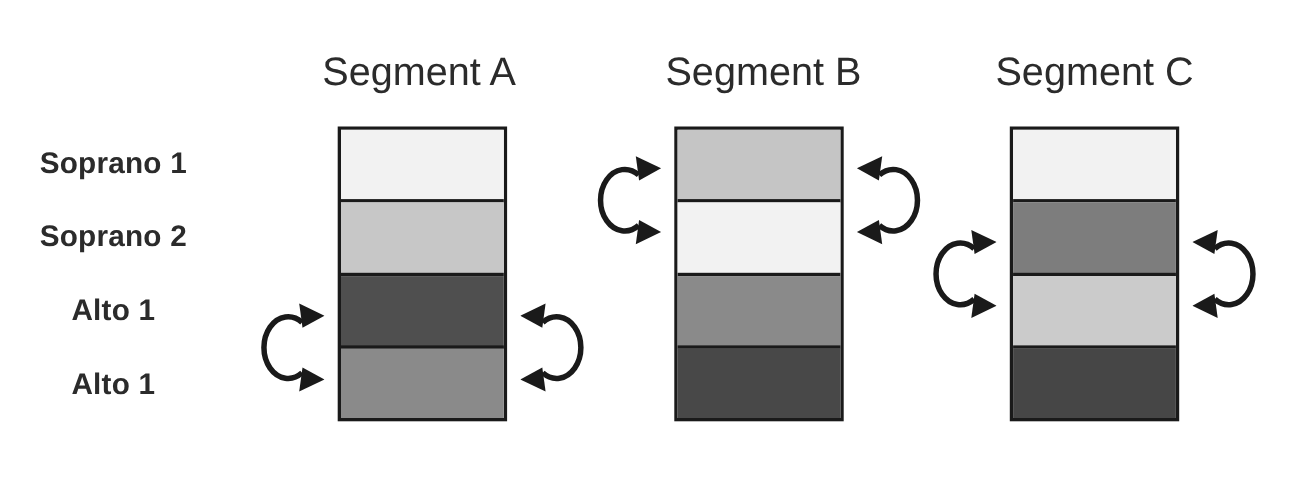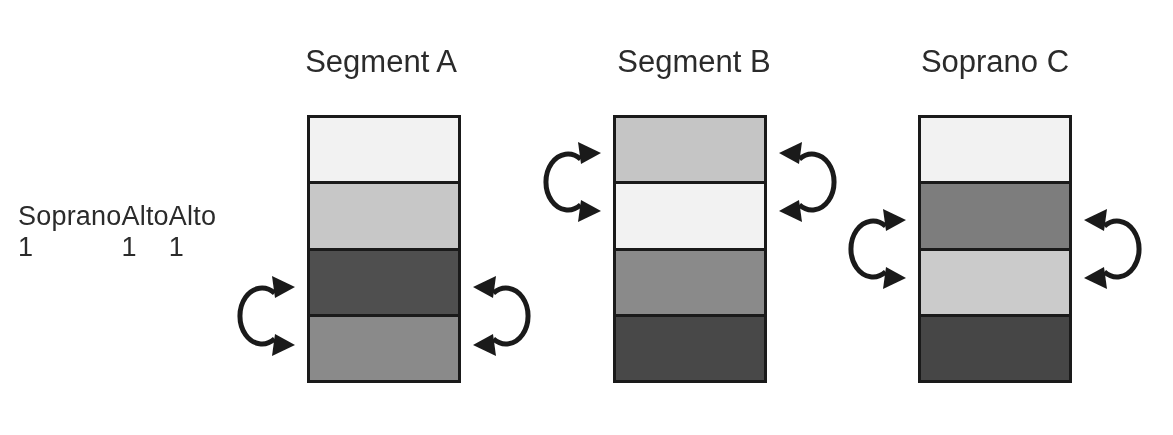--- a/index.html
+++ b/index.html
@@ -12,36 +12,36 @@
     background: #ffffff;
     position: relative;
     font-family: "Liberation Sans", sans-serif;
     color: var(--text-color);
     overflow: hidden;
   }
   .canvas { position: absolute; inset: 0; }
 
   
   .labels-col {
-    position: absolute; left: 18px; top: 98px;
+    position: absolute; left: 18px; top: 115px;
     width: 170px; height: 268px;
-    display: flex; 
+    display: flex; flex-direction: column; font-weight: bold;
   }
   .voice-label {
     flex: 1 1 0;
     display: flex; align-items: center; justify-content: center;
     font-size: 27px; letter-spacing: 0.2px;
     color: var(--text-color);
   }
 
   
   .segment-title {
     position: absolute; top: 44px;
     transform: translateX(-50%);
-    font-size: 31px; font-weight: 500; white-space: nowrap;
+    font-size: 36px; font-weight: 500; white-space: nowrap;
     color: var(--text-color);
   }
   .title-a { left: 381px; }
   .title-b { left: 694px; }
   .title-c { left: 995px; }
 
   
   .segment-box {
     position: absolute; top: 115px;
     width: 154px; height: 268px;
@@ -73,27 +73,28 @@
   .arrow-c-left  { left: 840px; top: 205px; }
   .arrow-c-right { left: 1084px; top: 205px; }
 </style>
 </head>
 <body style="background: rgb(255, 255, 255);">
 
 <div class="canvas">
 
   <div class="labels-col">
     <div class="voice-label">Soprano 1</div>
+    <div class="voice-label">Soprano 2</div>
     <div class="voice-label">Alto 1</div>
     <div class="voice-label">Alto 1</div>
   </div>
 
   <div class="segment-title title-a">Segment A</div>
   <div class="segment-title title-b">Segment B</div>
-  <div class="segment-title title-c">Soprano C</div>
+  <div class="segment-title title-c">Segment C</div>
 
   <div class="segment-box box-a">
     <div class="segment-row" style="background: rgb(242, 242, 242);"></div>
     <div class="segment-row" style="background: rgb(199, 199, 199);"></div>
     <div class="segment-row" style="background: rgb(79, 79, 79);"></div>
     <div class="segment-row" style="background: rgb(138, 138, 138);"></div>
   </div>
 
   <div class="segment-box box-b">
     <div class="segment-row" style="background: rgb(197, 197, 197);"></div>

